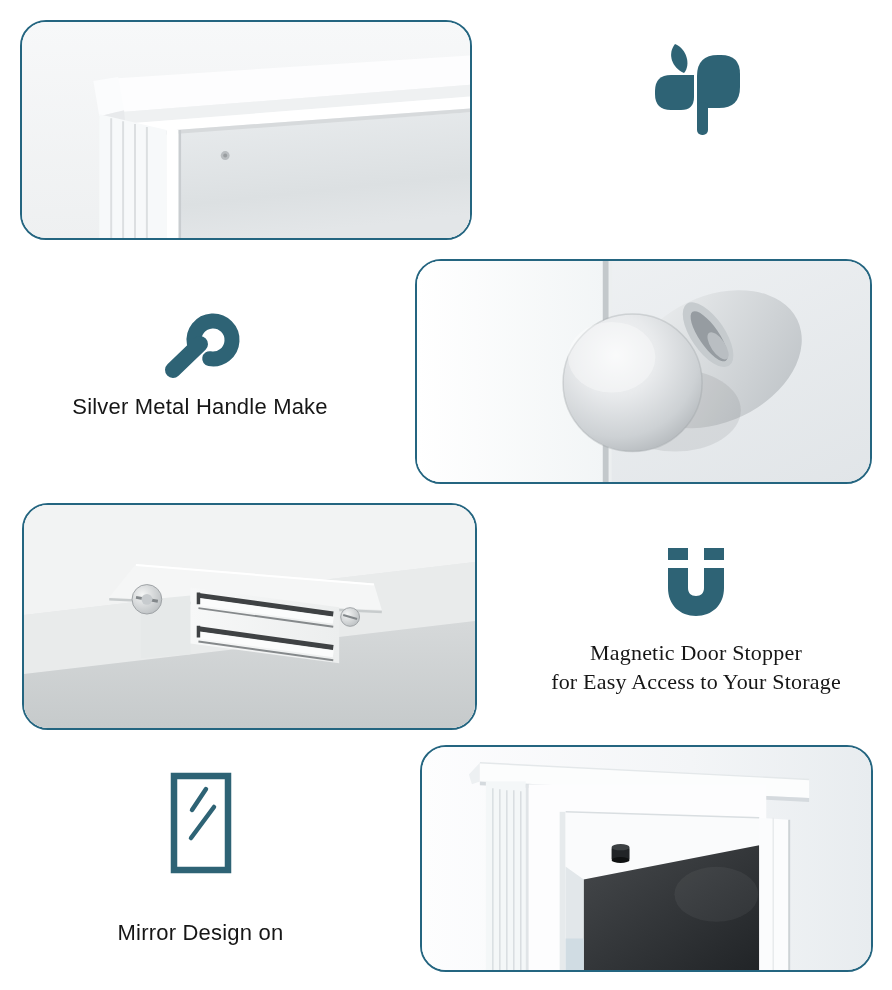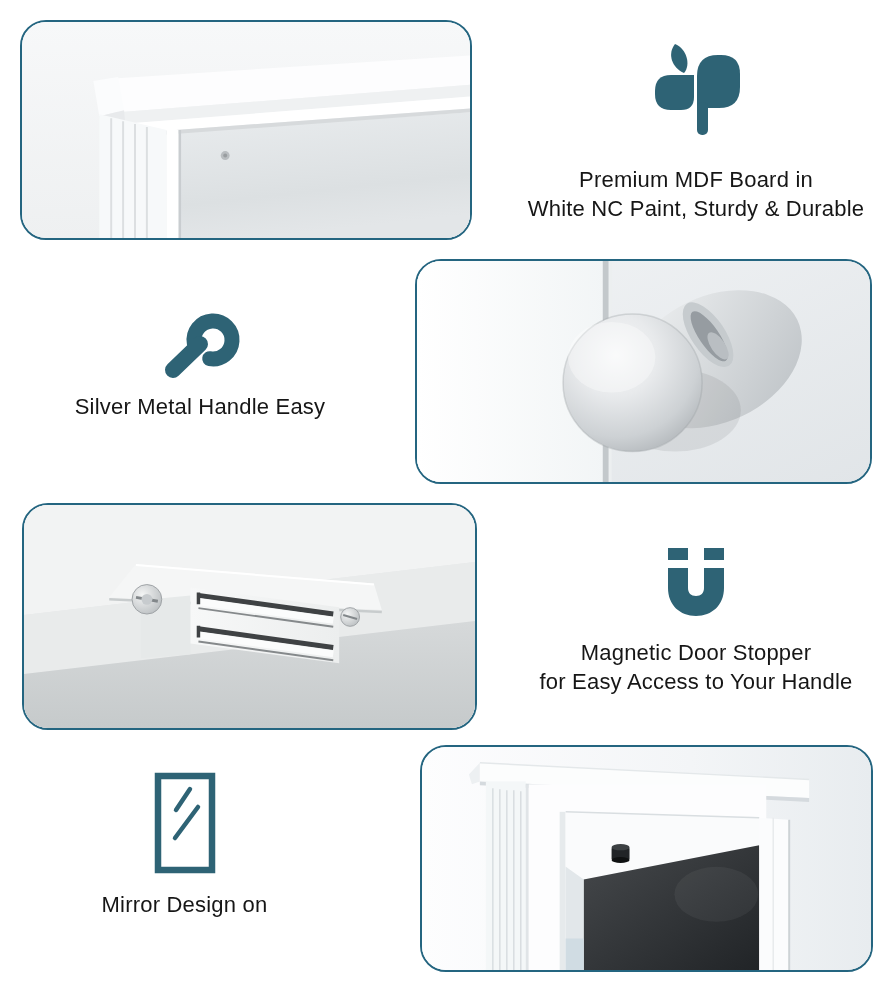--- a/index.html
+++ b/index.html
@@ -20,22 +20,22 @@
   }
   #card-1{left:20px;top:20px;width:452px;height:220px;}
   #card-2{left:415px;top:259px;width:457px;height:225px;}
   #card-3{left:22px;top:503px;width:455px;height:227px;}
   #card-4{left:420px;top:745px;width:453px;height:227px;}
   #feature-1{left:500px;top:42px;width:392px;}
   #feature-1 .caption{margin-top:28px;}
   #feature-2{left:18px;top:300px;width:364px;}
   #feature-2 .caption{margin-top:8px;}
   #feature-3{left:502px;top:548px;width:388px;}
-  #feature-3 .caption{margin-top:18px;}
-  #feature-4{left:12px;top:772px;width:345px;}
+  #feature-3 .caption{margin-top:18px;font-family:Liberation Serif, serif;}
+  #feature-4{left:28px;top:772px;width:345px;gap:28px;}
   #feature-4 .caption{margin-top:16px;}
 </style>
 </head>
 <body>
 
 <div id="canvas">
 
   <div class="photo-card" id="card-1">
     <svg viewBox="0 0 452 220" preserveAspectRatio="none">
       <defs>
@@ -67,24 +67,20 @@
   </div>
 
   <div class="feature" id="feature-1">
     <div class="icon-wrap">
       <svg width="92" height="95" viewBox="0 0 90 95" fill="#2e6375">
         <path d="M33,31 C21,26 16,12 24,2 C36,7 40,23 33,31 Z"></path>
         <path d="M43,33 L43,55 Q43,68 30,68 L20,68 Q4,68 4,52 L4,49 Q4,33 20,33 Z"></path>
         <path d="M46,66 L46,34 Q46,13 67,13 L70,13 Q89,13 89,32 L89,45 Q89,66 68,66 Z"></path>
         <rect x="46" y="60" width="11" height="33" rx="5"></rect>
       </svg>
-    </div>
-    <div class="caption">
-      <div>Premium MDF Board in</div>
-      <div>White NC Paint, Sturdy &amp; Durable</div>
     </div>
   </div>
 
   <div class="photo-card" id="card-2">
     <svg viewBox="0 0 456 225" preserveAspectRatio="none">
       <defs>
         <linearGradient id="c2door" x1="0" y1="0" x2="1" y2="0">
           <stop offset="0" stop-color="#ffffff"></stop>
             <stop offset="1" stop-color="#f2f5f6"></stop>
         </linearGradient>
@@ -123,21 +119,21 @@
   </div>
 
   <div class="feature" id="feature-2">
     <div class="icon-wrap">
       <svg width="88" height="84" viewBox="0 0 88 84" fill="none" stroke="#2e6375" stroke-linecap="round">
         <path d="M38.3,43.3 A19,19 0 1 1 53.7,58.7" stroke-width="15"></path>
         <path d="M17,70 L44,44" stroke-width="16"></path>
       </svg>
     </div>
     <div class="caption">
-      <div>Silver Metal Handle Easy</div>
+      <div>Silver Metal Handle Make</div>
     </div>
   </div>
 
   <div class="photo-card" id="card-3">
     <svg viewBox="0 0 455 227" preserveAspectRatio="none">
       <defs>
         <linearGradient id="c3low" x1="0" y1="0" x2="0" y2="1">
           <stop offset="0" stop-color="#d6d9da"></stop>
             <stop offset="1" stop-color="#c6cacb"></stop>
         </linearGradient>
@@ -180,21 +176,21 @@
   <div class="feature" id="feature-3">
     <div class="icon-wrap">
       <svg width="76" height="72" viewBox="0 0 76 72" fill="#2e6375">
         <rect x="10" y="0" width="20" height="12"></rect>
         <rect x="46" y="0" width="20" height="12"></rect>
         <path d="M10,20 L10,40 C10,57 22,68 38,68 C54,68 66,57 66,40 L66,20 L46,20 L46,40 C46,45 43,48 38,48 C33,48 30,45 30,40 L30,20 Z"></path>
       </svg>
     </div>
     <div class="caption">
       <div>Magnetic Door Stopper</div>
-      <div>for Easy Access to Your Handle</div>
+      <div>for Easy Access to Your Storage</div>
     </div>
   </div>
 
   <div class="photo-card" id="card-4">
     <svg viewBox="0 0 450 227" preserveAspectRatio="none">
       <defs>
         <linearGradient id="c4bg" x1="0" y1="0" x2="1" y2="0">
           <stop offset="0" stop-color="#fdfdfe"></stop>
             <stop offset="0.6" stop-color="#f3f5f7"></stop>
             <stop offset="1" stop-color="#e8ecef"></stop>

